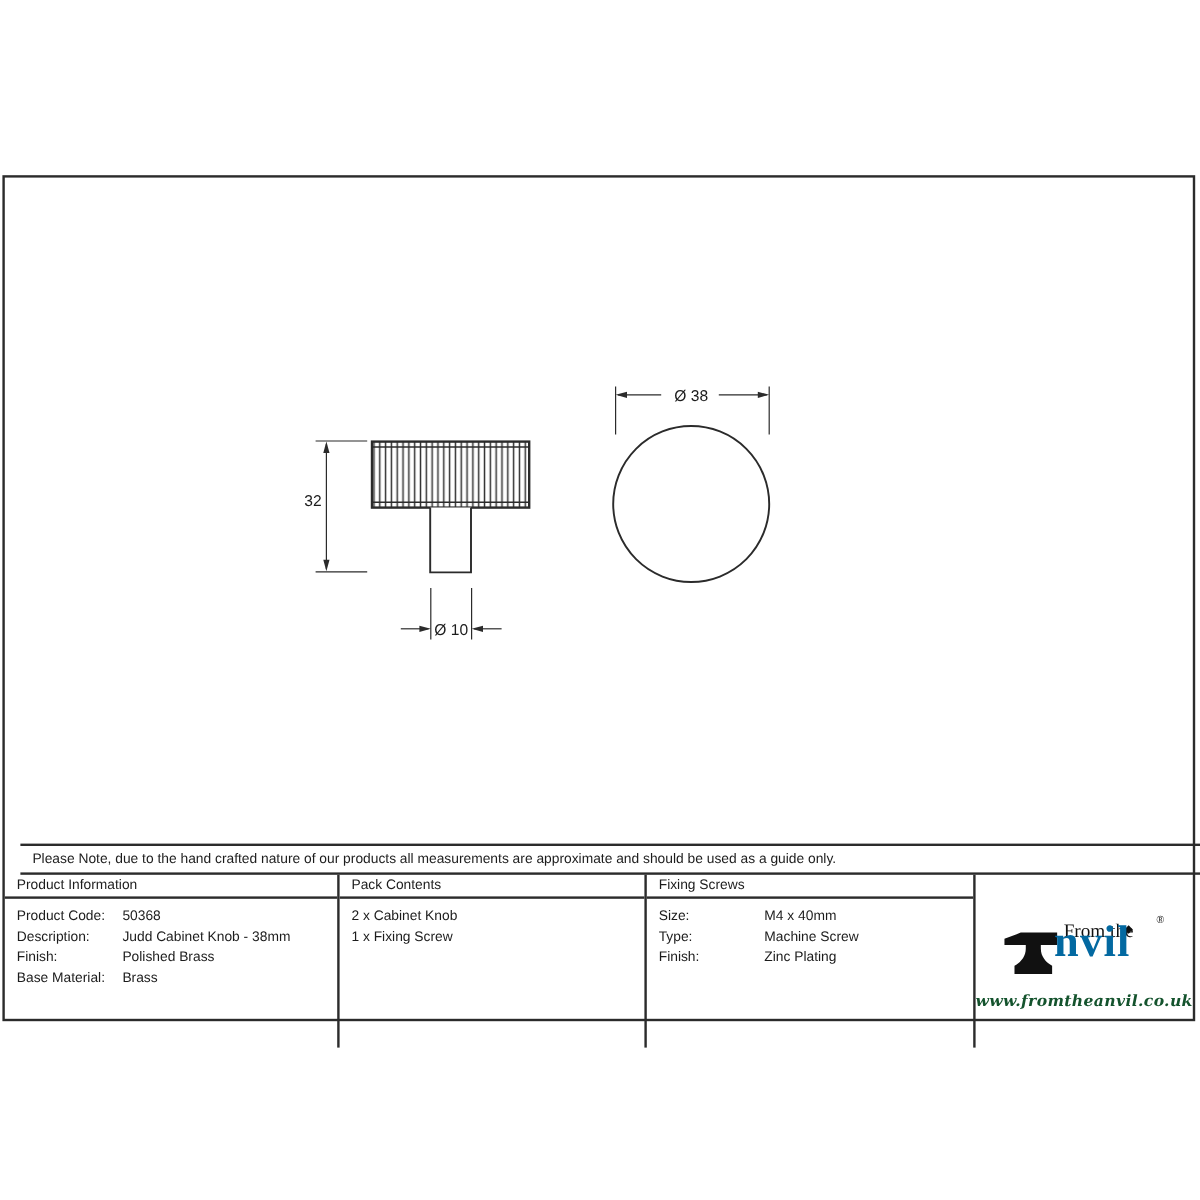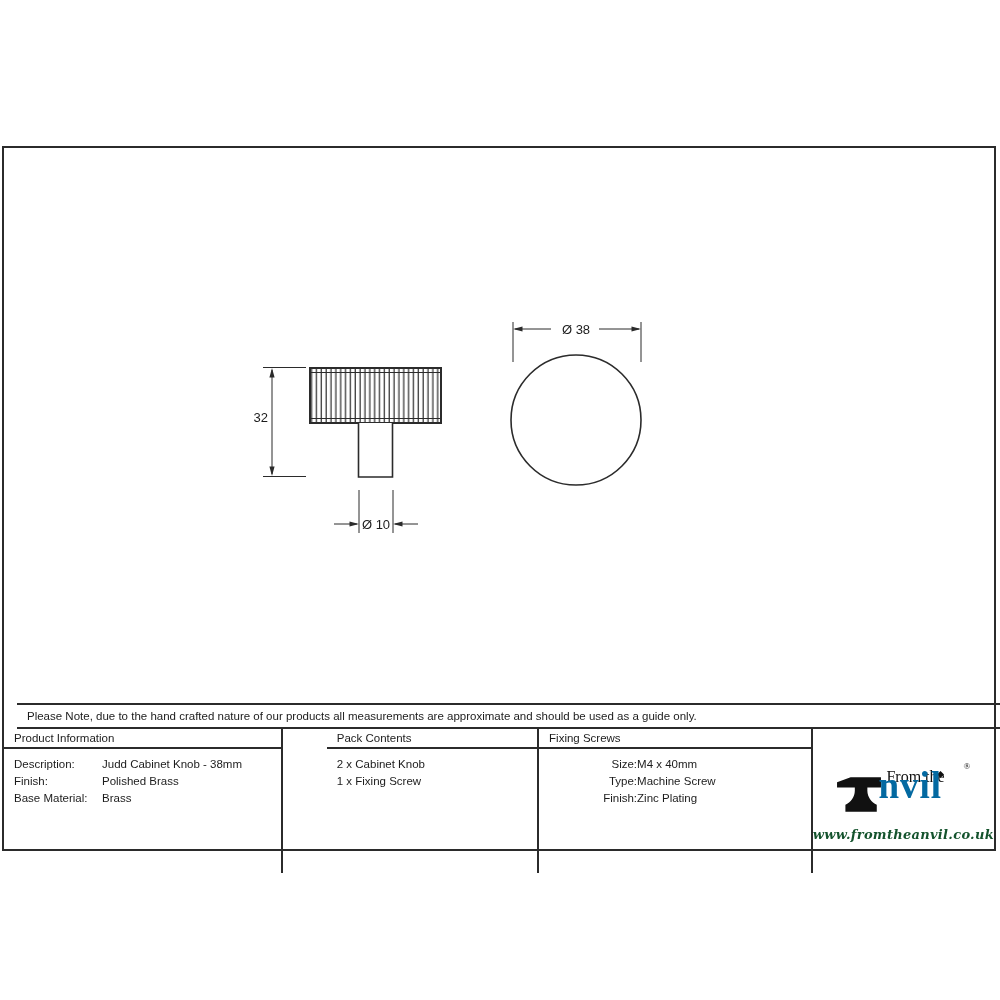--- a/index.html
+++ b/index.html
@@ -38,22 +38,22 @@
     margin-left:13px;
   }
   .note-text{font-size:11.5px;color:var(--text);}
   
   .spec-table{
     position:absolute;left:0;top:581px;width:100%;height:144px;
     display:flex;box-sizing:border-box;
   }
   .col{box-sizing:border-box;position:relative;}
   .col-product{width:281px;border-right:2px solid var(--line);}
-  .col-pack{width:258px;border-right:2px solid var(--line);padding-left:44px;}
-  .col-screws{width:276px;border-right:2px solid var(--line);text-align:right;}
+  .col-pack{width:258px;border-right:2px solid var(--line);}
+  .col-screws{width:276px;border-right:2px solid var(--line);}
   .col-logo{flex:1;display:flex;flex-direction:column;align-items:center;justify-content:center;}
   .col-header{
     height:20px;box-sizing:border-box;
     border-bottom:2px solid var(--line);
     display:flex;align-items:center;
     padding-left:10px;
     font-size:11.5px;
   }
   .col-body{padding:7px 0 0 10px;font-size:11.5px;line-height:17px;}
   .kv-row{display:flex;}
@@ -143,20 +143,24 @@
 
     <div class="note-row">
       <span class="note-text">Please Note, due to the hand crafted nature of our products all measurements are approximate and should be used as a guide only.</span>
     </div>
 
     <div class="spec-table">
 
       <div class="col col-product">
         <div class="col-header">Product Information</div>
         <div class="col-body">
+          <div class="kv-row">
+            <span class="kv-label">Product Code:</span>
+            <span class="kv-value">50368</span>
+          </div>
           <div class="kv-row">
             <span class="kv-label">Description:</span>
             <span class="kv-value">Judd Cabinet Knob - 38mm</span>
           </div>
           <div class="kv-row">
             <span class="kv-label">Finish:</span>
             <span class="kv-value">Polished Brass</span>
           </div>
           <div class="kv-row">
             <span class="kv-label">Base Material:</span>

